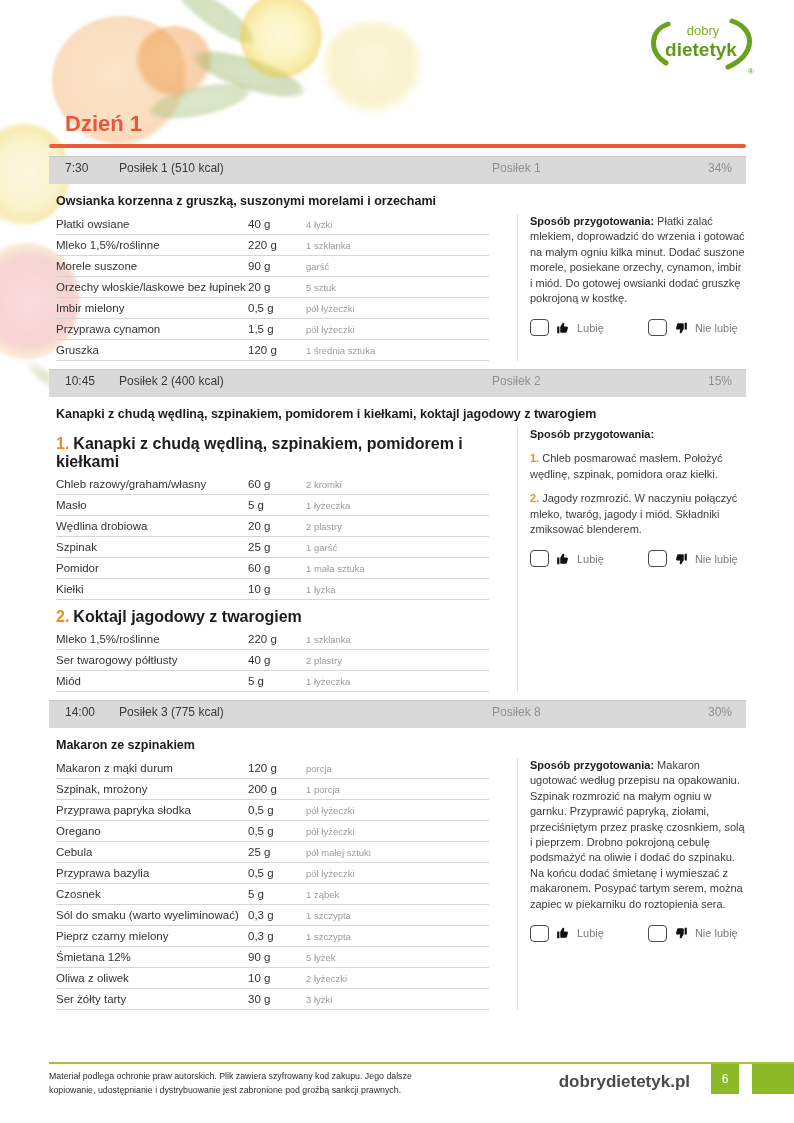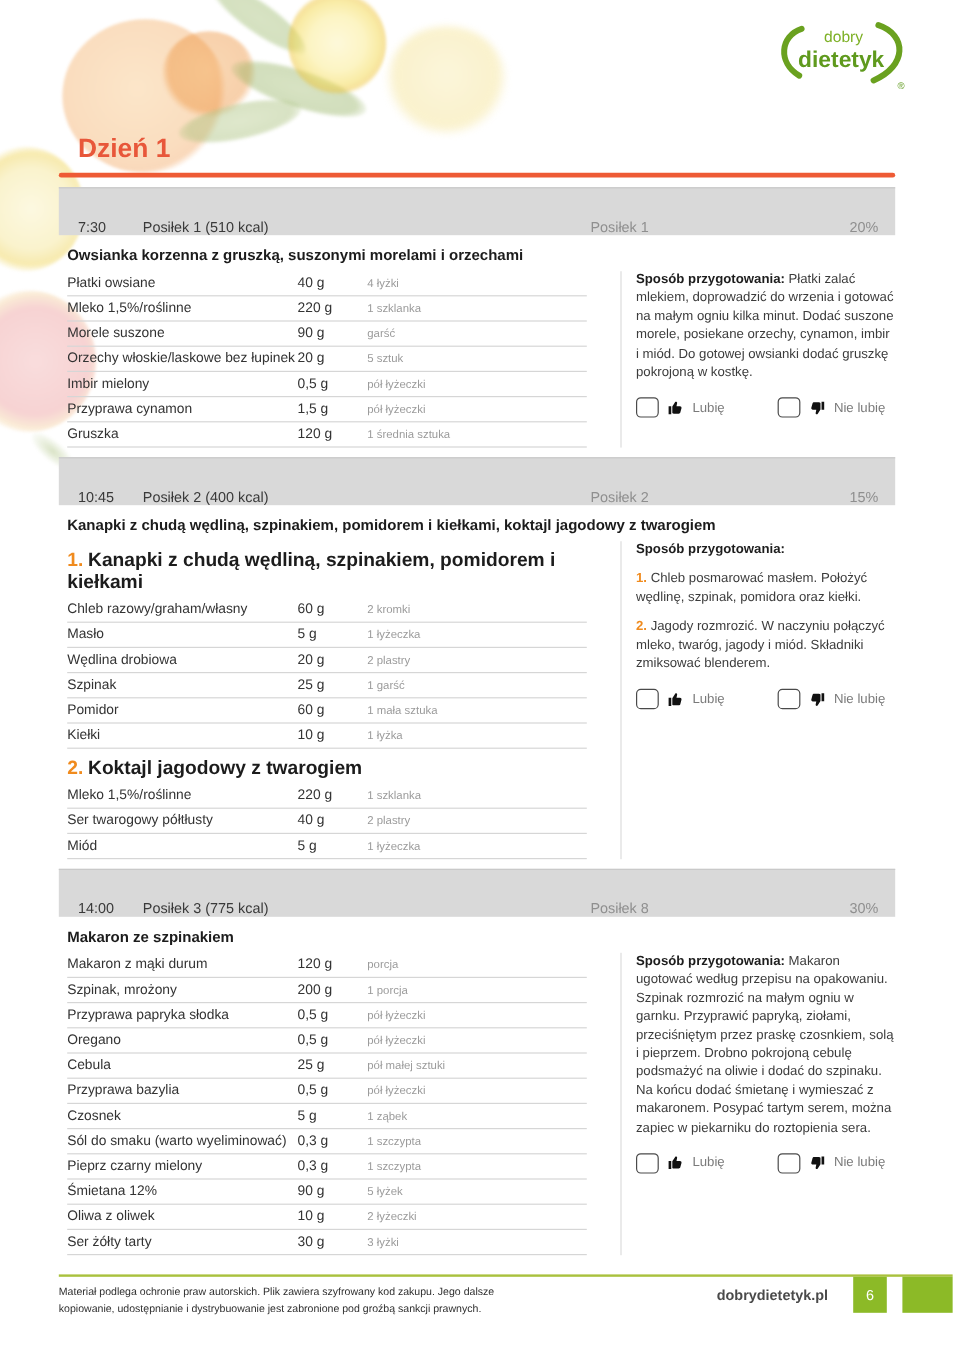--- a/index.html
+++ b/index.html
@@ -30,22 +30,22 @@
   .d-leaf4{left:22px;top:368px;width:44px;height:16px;opacity:.4;transform:rotate(40deg);
     background:radial-gradient(ellipse at center,#9fb86d 0%,transparent 78%);}
 
   
   .page{position:relative;z-index:1;padding:0 48px 0 49px;}
   .logo{position:absolute;top:12px;right:36px;}
   .day-title{margin:0 0 0 16px;padding-top:111px;font-size:22px;font-weight:bold;color:#e8573a;}
   .rule{margin-top:7px;height:4px;background:#ee5b35;border-radius:2px;}
 
   .meal{margin-top:8px;}
-  .meal-bar{display:flex;align-items:flex-end;height:23px;background:#d9d9d9;
-    border-top:1px solid #c9c9c9;padding:16px 14px 0 16px;font-size:12px;color:#3a3a3a;}
+  .meal-bar{display:flex;align-items:flex-start;height:23px;background:#d9d9d9;
+    border-top:1px solid #c9c9c9;padding:4px 14px 0 16px;font-size:12px;color:#3a3a3a;}
   .m-time{width:54px;}
   .m-name{flex:1;}
   .m-ref{width:196px;color:#8f8f8f;}
   .m-pct{width:44px;text-align:right;color:#8f8f8f;}
 
   .meal-title{margin:10px 0 6px 7px;font-size:12.5px;font-weight:bold;color:#1c1c1c;}
   .meal-body{display:flex;align-items:stretch;}
   .ingredients{flex:0 0 440px;padding-left:7px;box-sizing:border-box;}
   .sec-heading{margin:8px 0 3px 0;font-size:16px;font-weight:bold;color:#1c1c1c;}
   .sec-heading .num{color:#f08b1e;margin-right:4px;}
@@ -62,21 +62,21 @@
   .like-group{display:inline-flex;align-items:center;gap:7px;cursor:pointer;}
   .cb{width:17px;height:15px;border:1.6px solid #4a4a4a;border-radius:4px;background:#fff;display:inline-block;}
   .thumb{width:14px;height:14px;fill:#111;}
   .thumb.down{transform:rotate(180deg);}
   .like-label{font-size:11px;color:#7a7a7a;}
 
   
   .footer{position:absolute;left:0;right:0;top:1062px;height:61px;z-index:2;}
   .f-line{position:absolute;left:49px;right:0;top:0;height:2px;background:#a9c13d;}
   .f-text{position:absolute;left:49px;top:8px;width:408px;font-size:8.8px;line-height:1.55;color:#2e2e2e;}
-  .f-site{position:absolute;right:104px;top:10px;font-size:12px;font-weight:bold;color:#4a4a4a;}
+  .f-site{position:absolute;right:104px;top:10px;font-size:17px;font-weight:bold;color:#4a4a4a;}
   .f-page{position:absolute;left:711px;top:2px;width:28px;height:30px;background:#8cba27;
     color:#fff;display:flex;align-items:center;justify-content:center;font-size:12px;}
   .f-block{position:absolute;left:752px;top:2px;width:42px;height:30px;background:#8cba27;}
 </style>
 </head>
 <body>
 
 <div class="decor d-orange"></div>
 <div class="decor d-mandarin"></div>
 <div class="decor d-leaf1"></div>
@@ -101,21 +101,21 @@
 
   <h1 class="day-title">Dzień 1</h1>
   <div class="rule"></div>
 
   <div id="meals">
   <section class="meal">
     <div class="meal-bar">
       <span class="m-time">7:30</span>
       <span class="m-name">Posiłek 1 (510 kcal)</span>
       <span class="m-ref">Posiłek 1</span>
-      <span class="m-pct">20%</span>
+      <span class="m-pct">34%</span>
     </div>
     <h2 class="meal-title">Owsianka korzenna z gruszką, suszonymi morelami i orzechami</h2>
     <div class="meal-body">
       <div class="ingredients">
             <div class="ing-row">
               <span class="ing-name">Płatki owsiane</span>
               <span class="ing-amount">40 g</span>
               <span class="ing-measure">4 łyżki</span>
             </div>
             <div class="ing-row">

